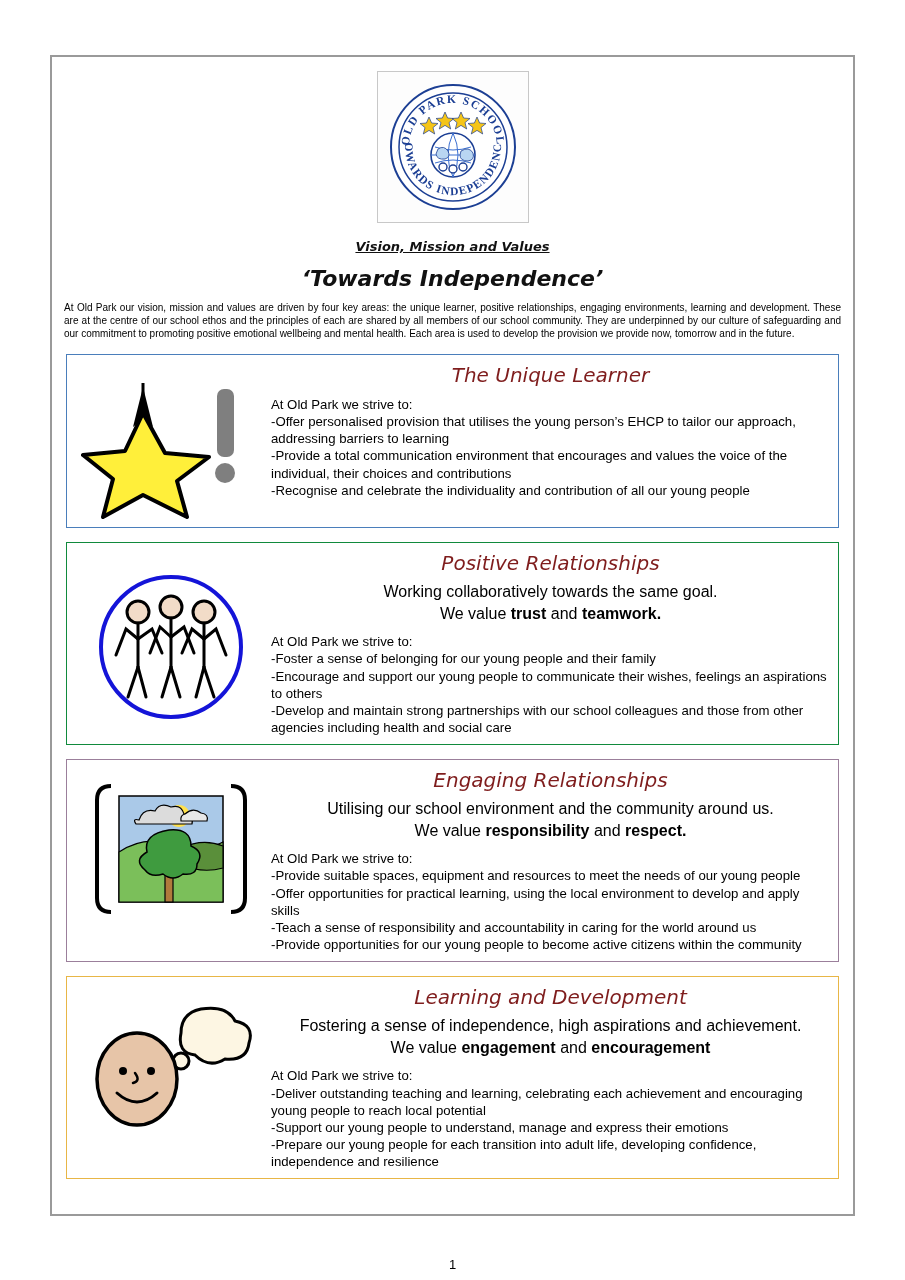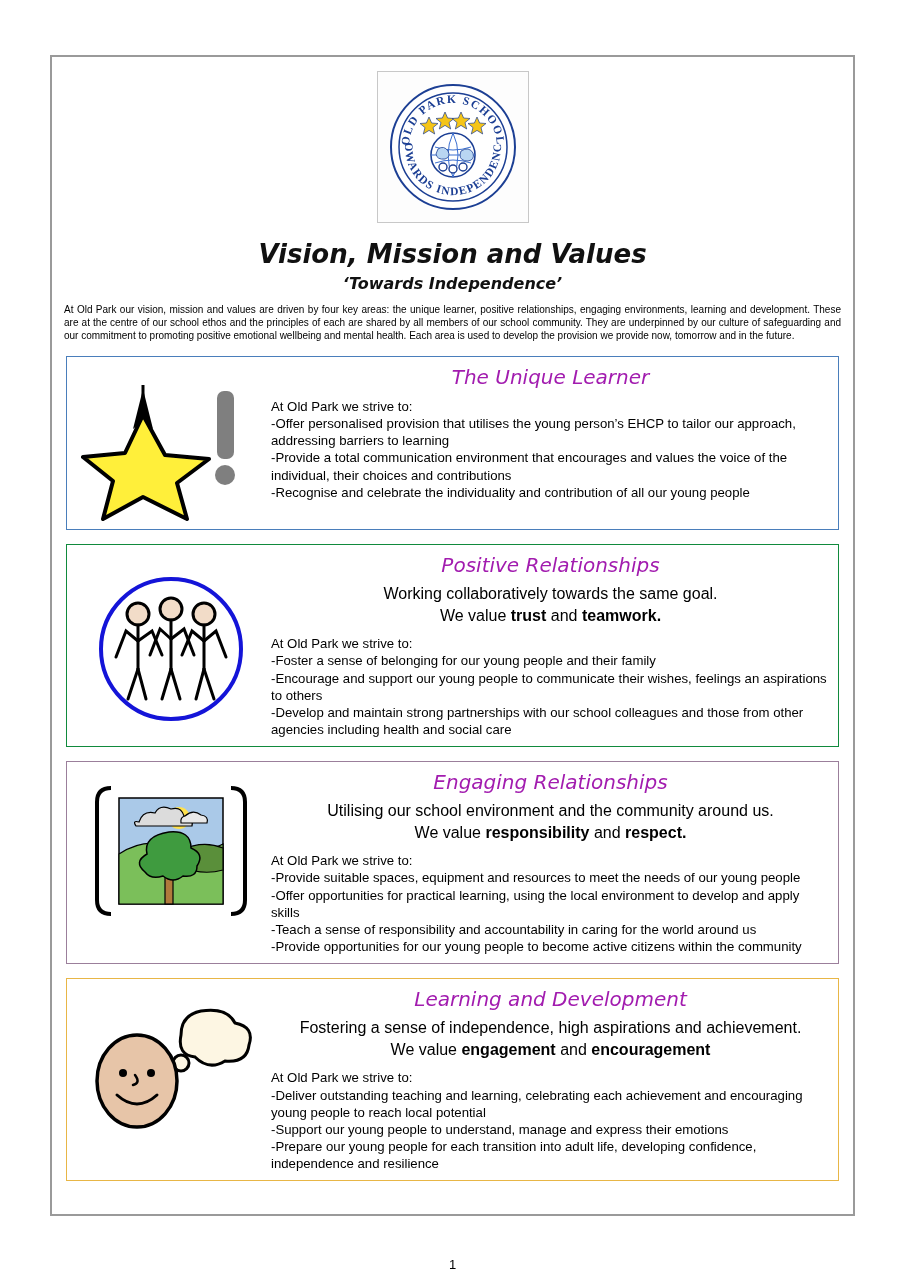--- a/index.html
+++ b/index.html
@@ -46,27 +46,28 @@
   }
 
   
   .doc-title, .doc-subtitle {
     text-align: center;
     font-family: "DejaVu Sans", sans-serif;
     font-weight: bold;
     color: #111111;
   }
   .doc-title {
-    font-size: 26px;
+    font-size: 13px;
     margin-top: 16px;
     font-style: italic;
+    text-decoration: underline;
   }
   .doc-subtitle {
-    font-size: 16px;
-    margin-top: 5px;
+    font-size: 22px;
+    margin-top: 12px;
     font-style: italic;
   }
 
   .intro {
     font-size: 10px;
     line-height: 1.30;
     text-align: justify;
     margin: 10px 4px 0 4px;
   }
 
@@ -96,21 +97,21 @@
   .card-body {
     flex: 1 1 auto;
     padding-left: 2px;
   }
   .card-title {
     text-align: center;
     font-family: "DejaVu Sans", sans-serif;
     font-style: italic;
     font-size: 20px;
     margin: 2px 0 6px 0;
-    color: #a21caf;
+    color: #7f1d1d;
   }
   .card-lead {
     text-align: center;
     font-size: 16px;
     line-height: 1.35;
   }
   .card-lead b { font-weight: bold; }
   .strive {
     font-size: 13.2px;
     margin-top: 9px;

